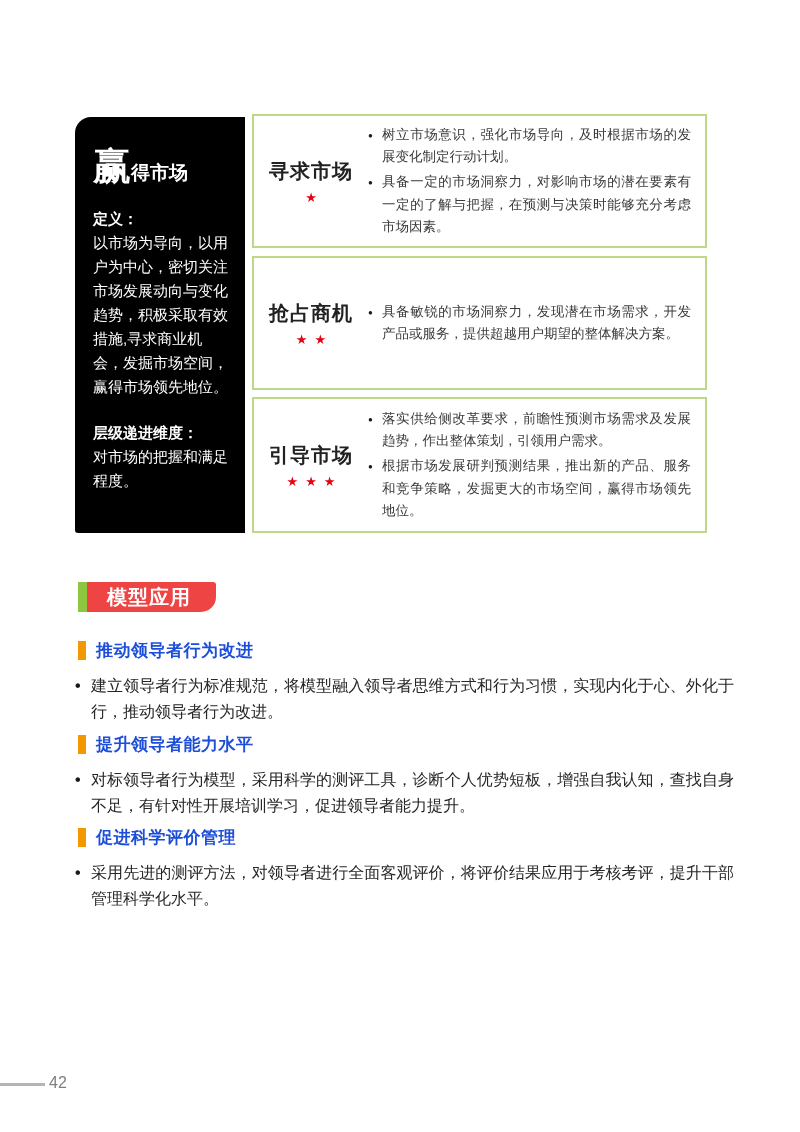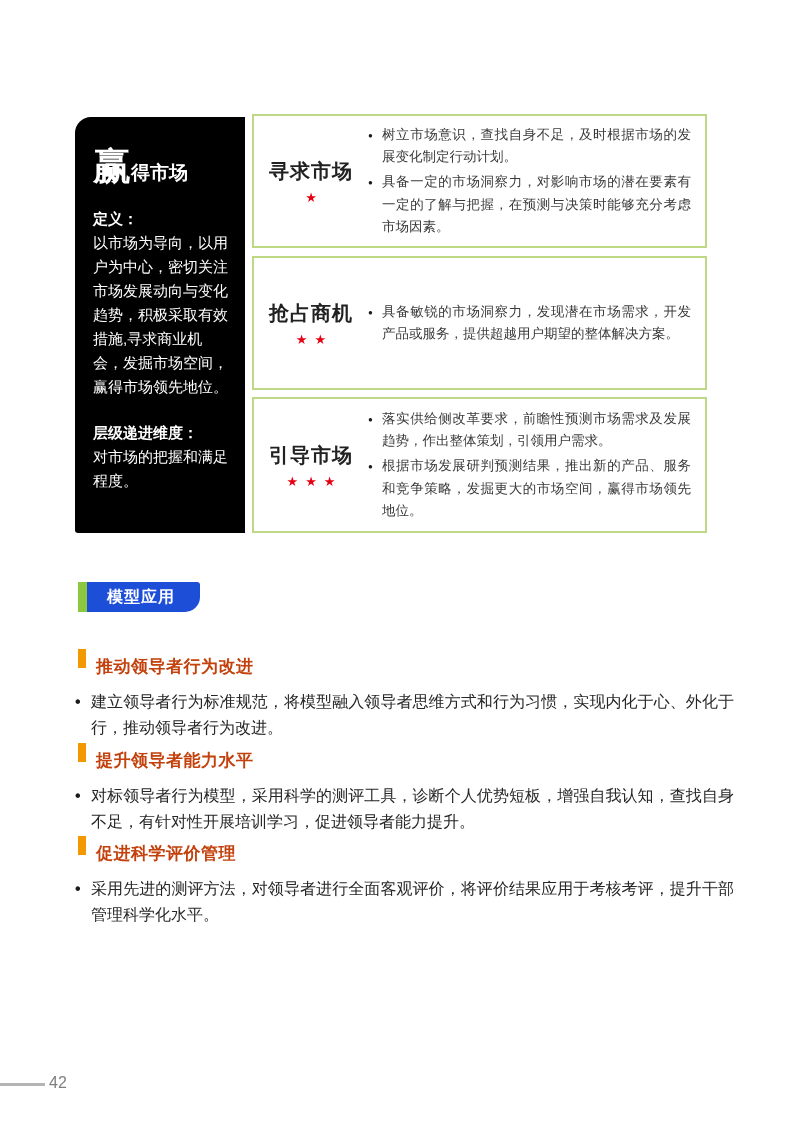--- a/index.html
+++ b/index.html
@@ -44,33 +44,33 @@
   }
   .lb-item::before {
     content:"●"; position:absolute; left:0; top:5px;
     font-size:8px; color:#1a1a1a;
   }
 
   
   .app-badge { position:absolute; left:78px; top:582px; height:30px; display:flex; }
   .badge-strip { width:9px; height:30px; background:#8dc63f; }
   .badge-body {
-    background:#1d4ed8; color:#ffffff; font-size:16px; font-weight:bold;
+    background:#ef4444; color:#ffffff; font-size:20px; font-weight:bold;
     line-height:30px; padding:0 25px 0 20px;
     border-radius:0 3px 15px 0; letter-spacing:1px;
   }
 
   
   .app-section { position:absolute; left:74px; width:660px; }
   #section-0 { top:639px; }
   #section-1 { top:733px; }
   #section-2 { top:826px; }
   .sec-head { display:flex; align-items:center; }
   .sec-bar  { width:8px; height:19px; background:#f39800; margin:0 10px 0 4px; }
-  .sec-title{ font-size:17px; font-weight:bold; color:#c2410c; letter-spacing:0.5px;margin-top:16px; }
+  .sec-title{ font-size:17px; font-weight:bold; color:#1d4ed8; letter-spacing:0.5px; }
   .sec-body {
     position:relative; margin-top:11px; padding-left:17px;
     font-size:16px; line-height:1.65; color:#262626; text-align:justify;
   }
   .sec-body::before {
     content:"•"; position:absolute; left:1px; top:0;
     font-weight:bold; color:#1a1a1a;
   }
 
   
@@ -93,21 +93,21 @@
       <p class="card-text">对市场的把握和满足程度。</p>
     </div>
   </div>
 
   <div class="level-box" id="level-0">
     <div class="level-head">
       <div class="level-title">寻求市场</div>
       <div class="level-stars">★</div>
     </div>
     <div class="level-bullets">
-      <div class="lb-item">树立市场意识，查找自身不足，及时根据市场的发展变化制定行动计划。</div>
+      <div class="lb-item">树立市场意识，强化市场导向，及时根据市场的发展变化制定行动计划。</div>
       <div class="lb-item">具备一定的市场洞察力，对影响市场的潜在要素有一定的了解与把握，在预测与决策时能够充分考虑市场因素。</div>
     </div>
   </div>
 
   <div class="level-box" id="level-1">
     <div class="level-head">
       <div class="level-title">抢占商机</div>
       <div class="level-stars">★★</div>
     </div>
     <div class="level-bullets">

